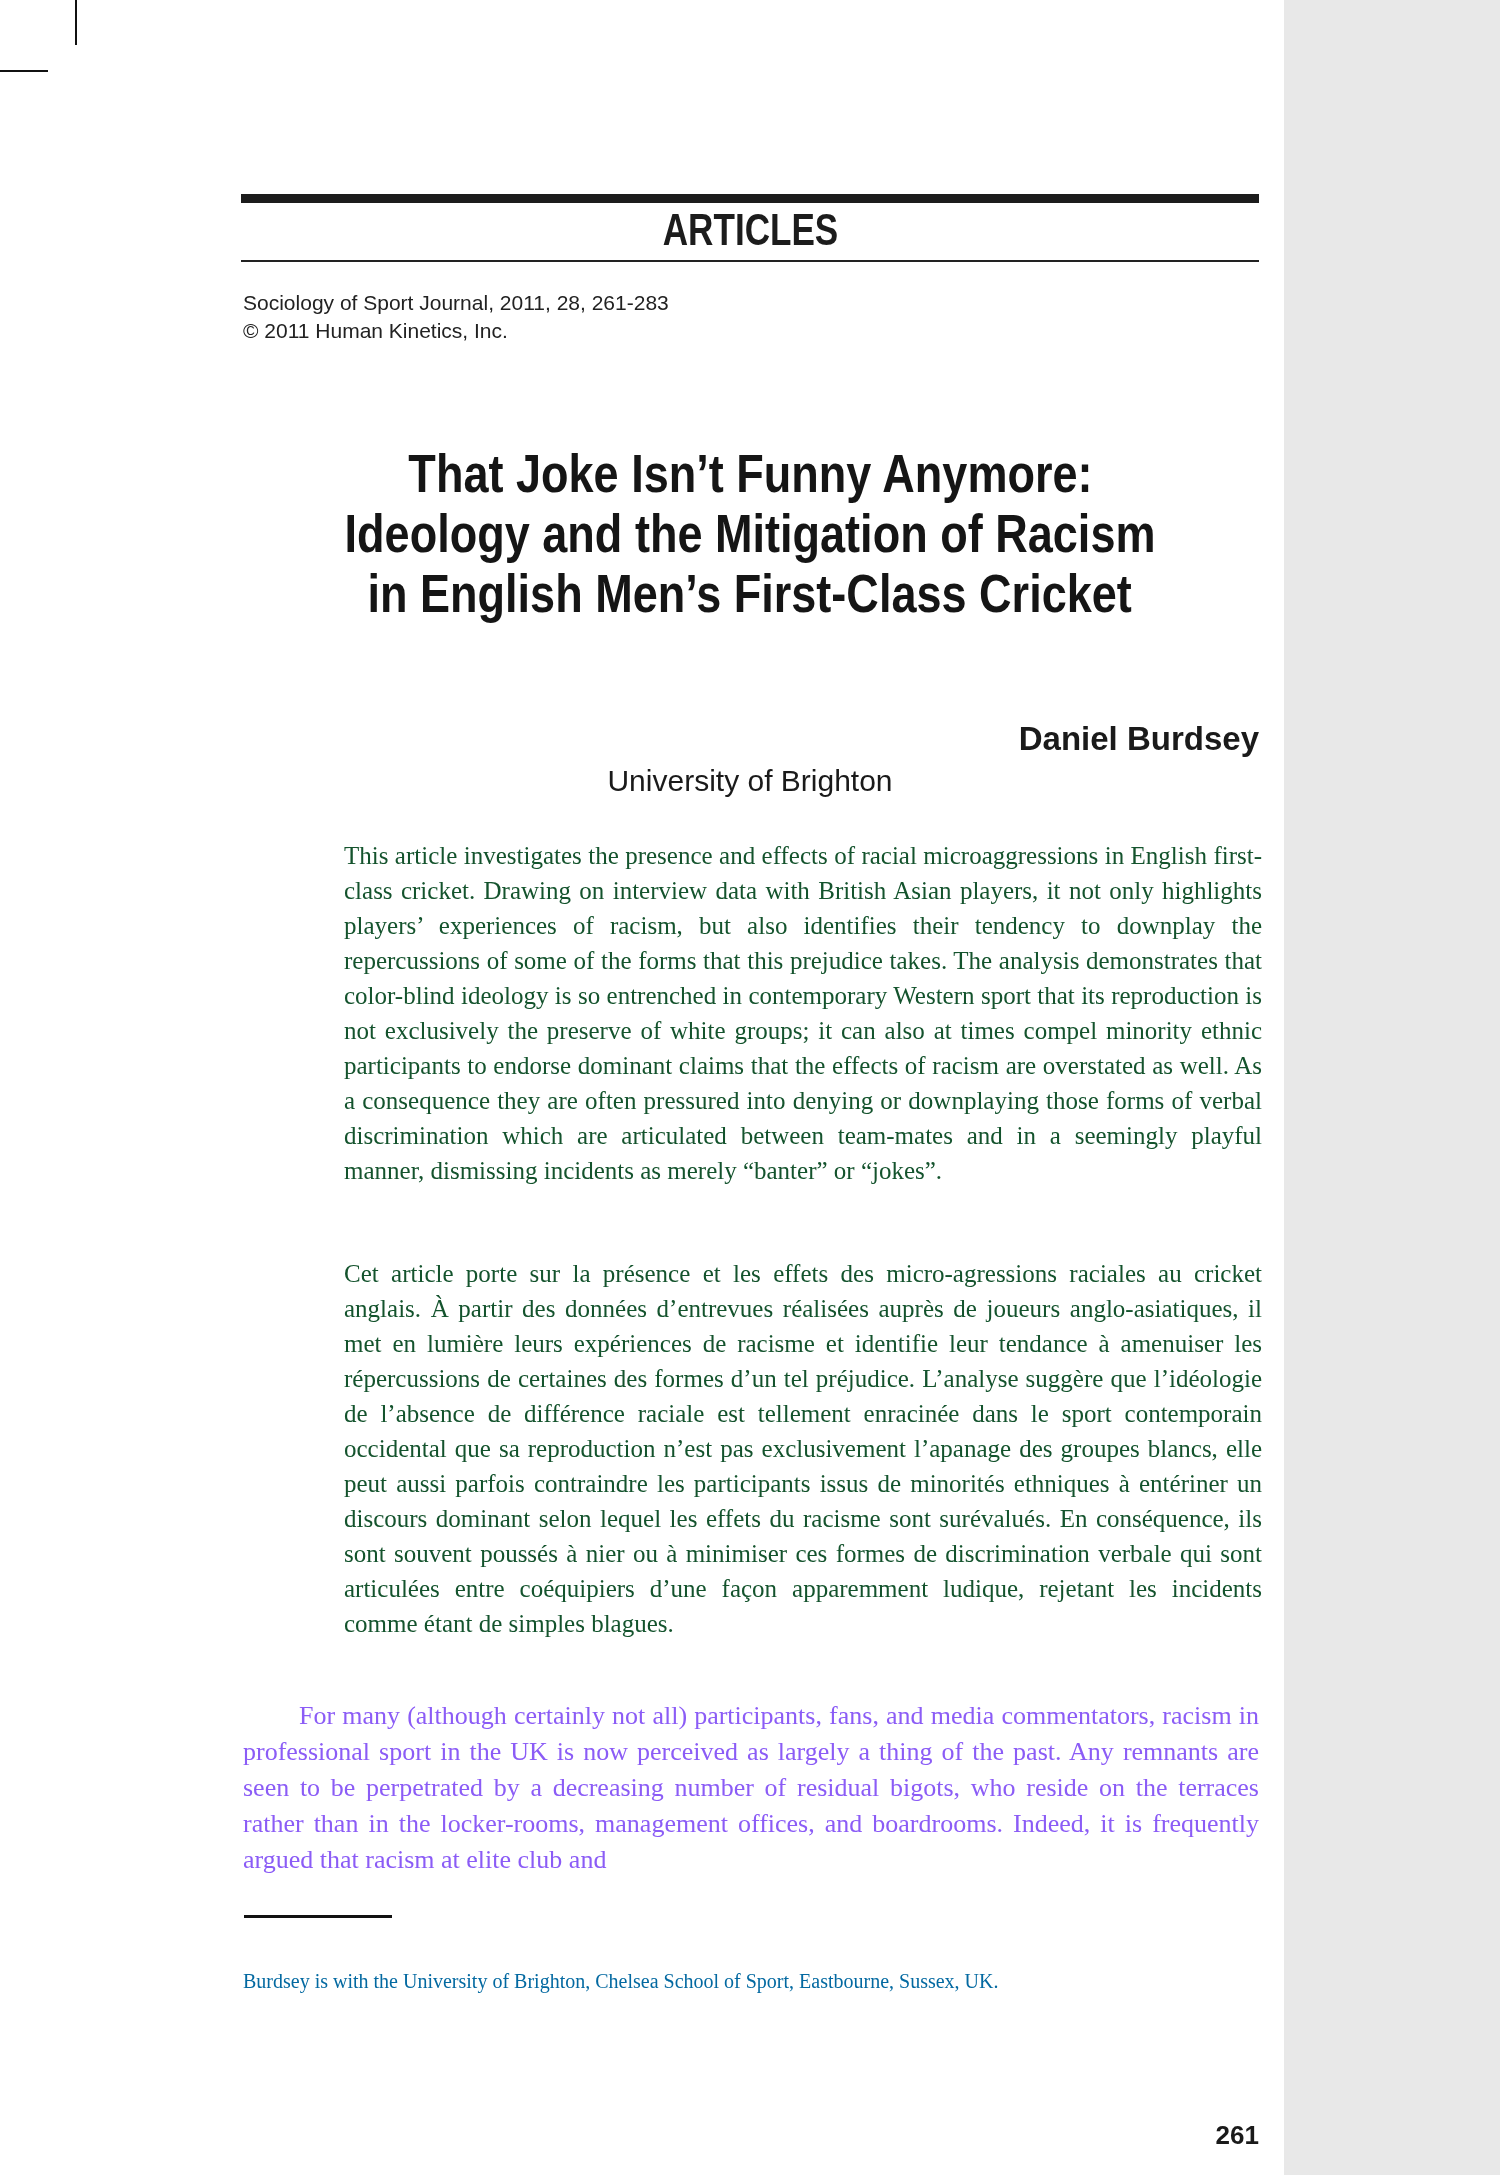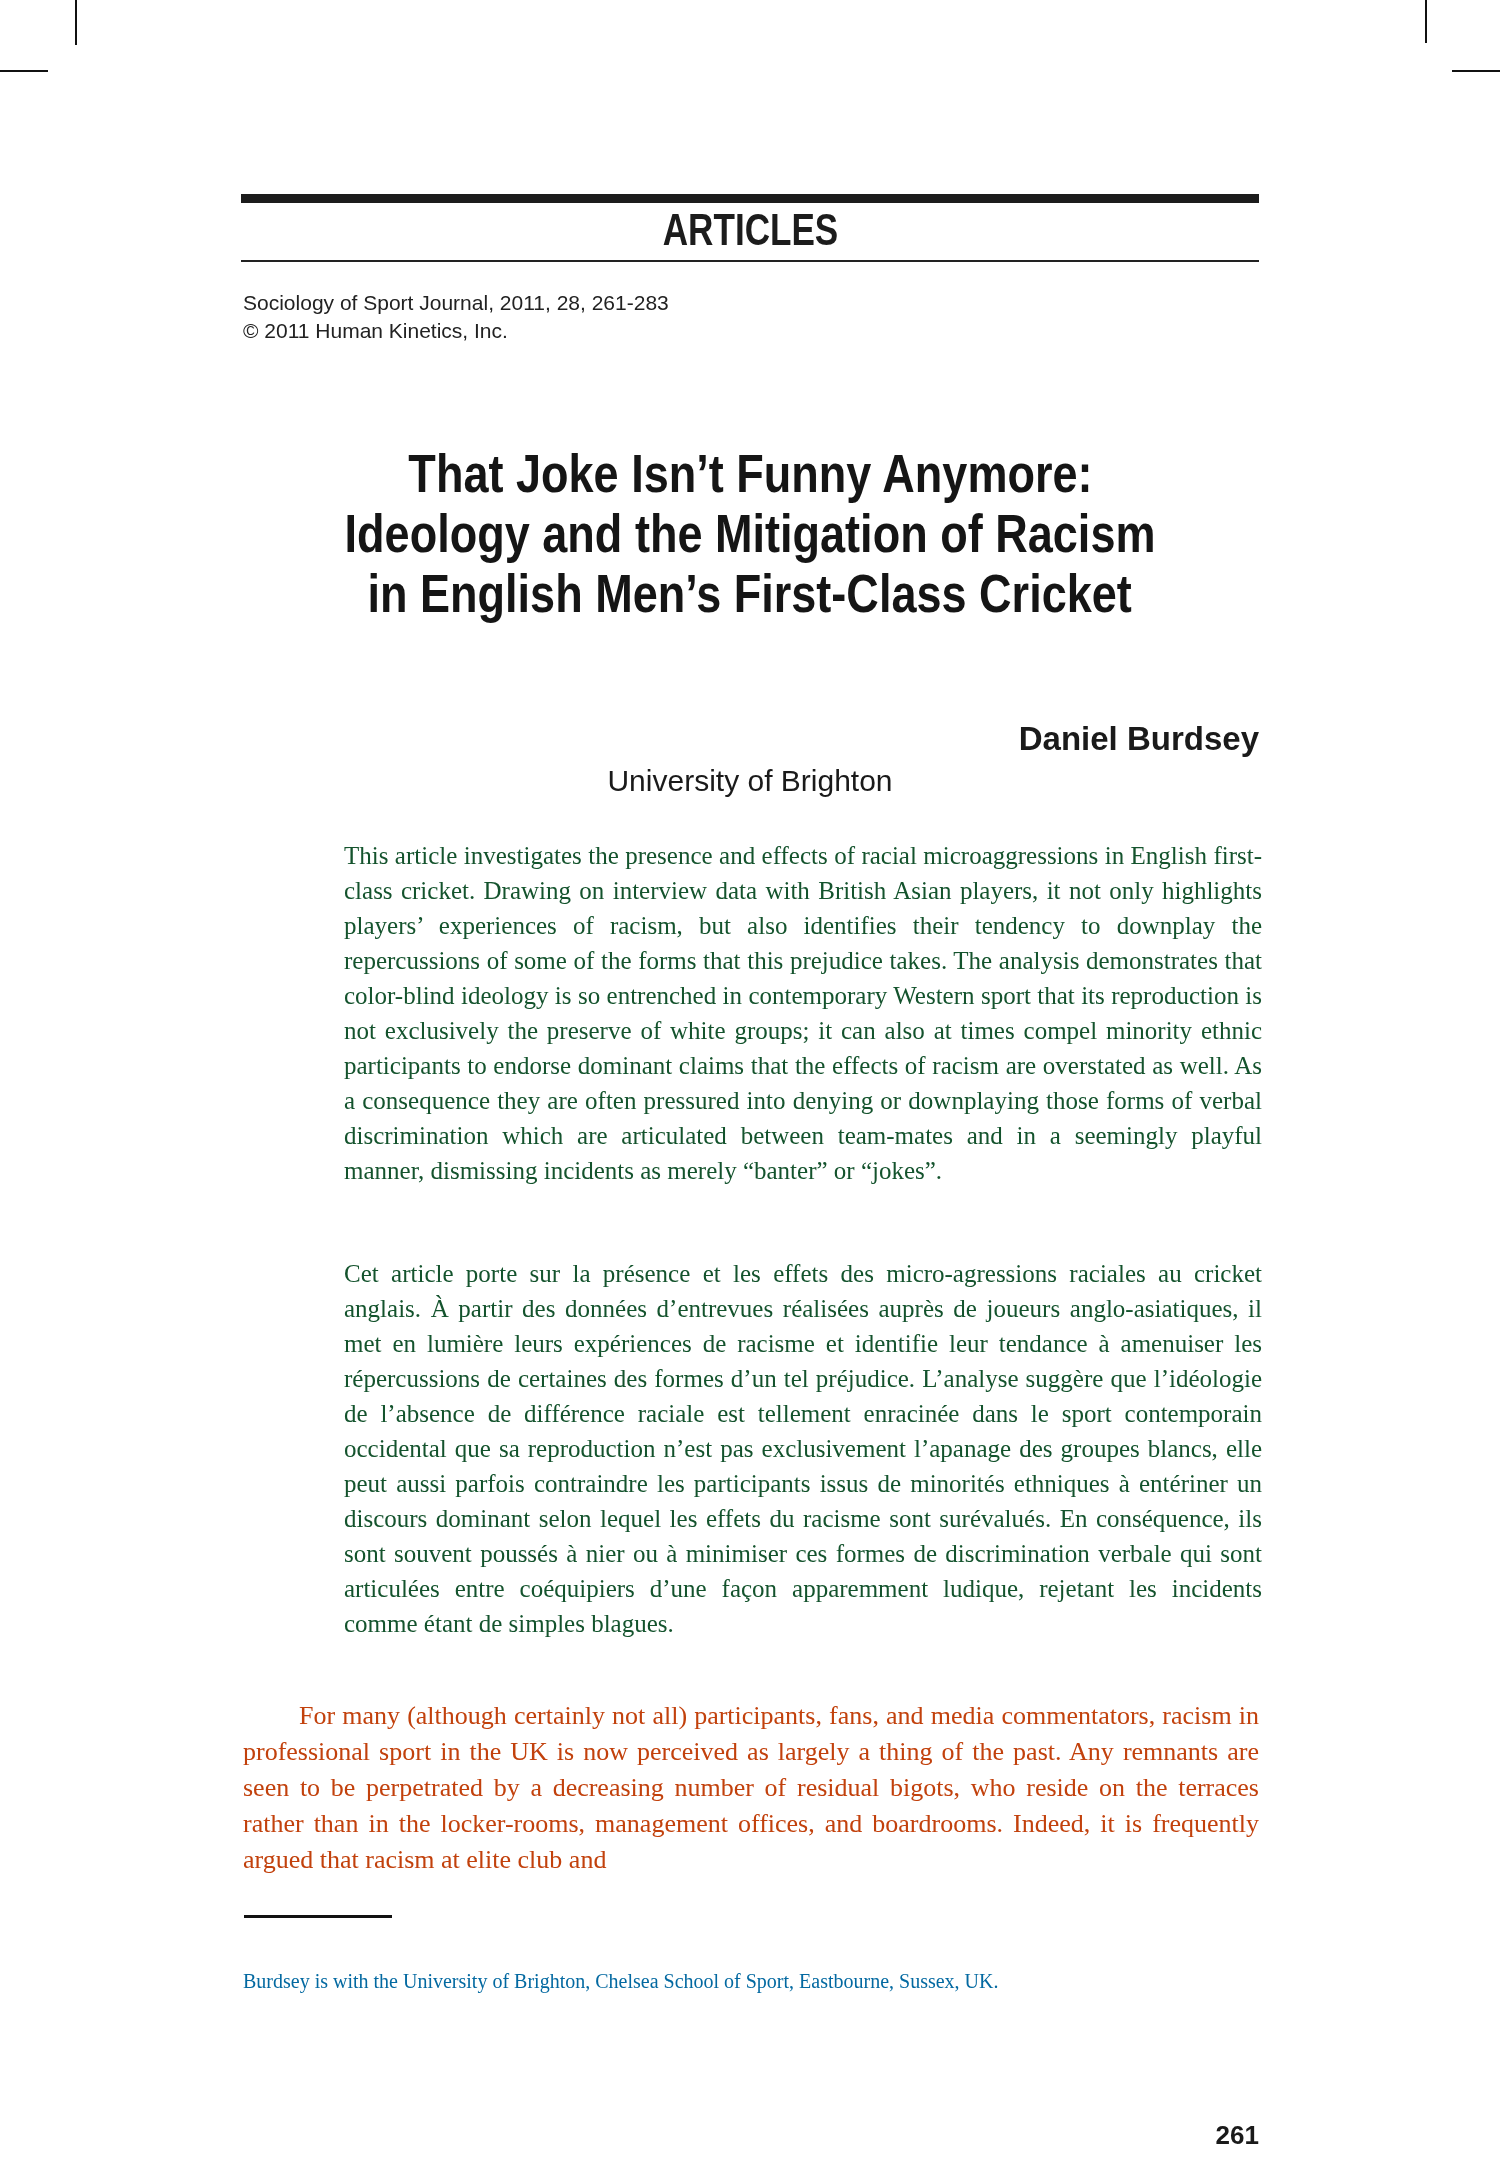--- a/index.html
+++ b/index.html
@@ -1,18 +1,18 @@
 <!DOCTYPE html>
 <html><head>
 <meta charset="utf-8">
 <style>
   html, body { margin: 0; padding: 0; background: #e8e8e8; }
   .page {
     position: relative;
-    width: 1500px;
+    width: 1284px;
     height: 2175px;
     background: #ffffff;
     overflow: hidden;
     font-family: "Liberation Serif", serif;
     color: #1a1a1a;
   }
   .crop { position: absolute; background: #111; }
   .content { position: absolute; left: 241px; top: 0; width: 1018px; }
 
   .top-bar   { position: absolute; top: 194px; left: 0; width: 100%; height: 9px; background: #1c1c1c; }
@@ -54,21 +54,21 @@
   .abstract {
     position: absolute; left: 56px; width: 918px;
     font-size: 25px; line-height: 35px; text-align: justify; color: #14532d; margin-left: 47px;
   }
   .abstract-en { top: 838px; }
   .abstract-fr { top: 1256px; }
 
   .body-par {
     position: absolute; top: 1698px; left: 2px; width: 1016px;
     font-size: 26px; line-height: 36px; text-align: justify;
-    text-indent: 56px; color: #c2410c;
+    text-indent: 56px; color: #8b5cf6;
   }
 
   .footnote-rule { position: absolute; top: 1915px; left: 3px; width: 148px; height: 3px; background: #111; }
   .footnote {
     position: absolute; top: 1966px; left: 2px; width: 1016px;
     font-size: 20px; line-height: 30px; color: #0369a1;
   }
 
   .page-num {
     position: absolute; top: 2120px; left: 0; width: 100%;

